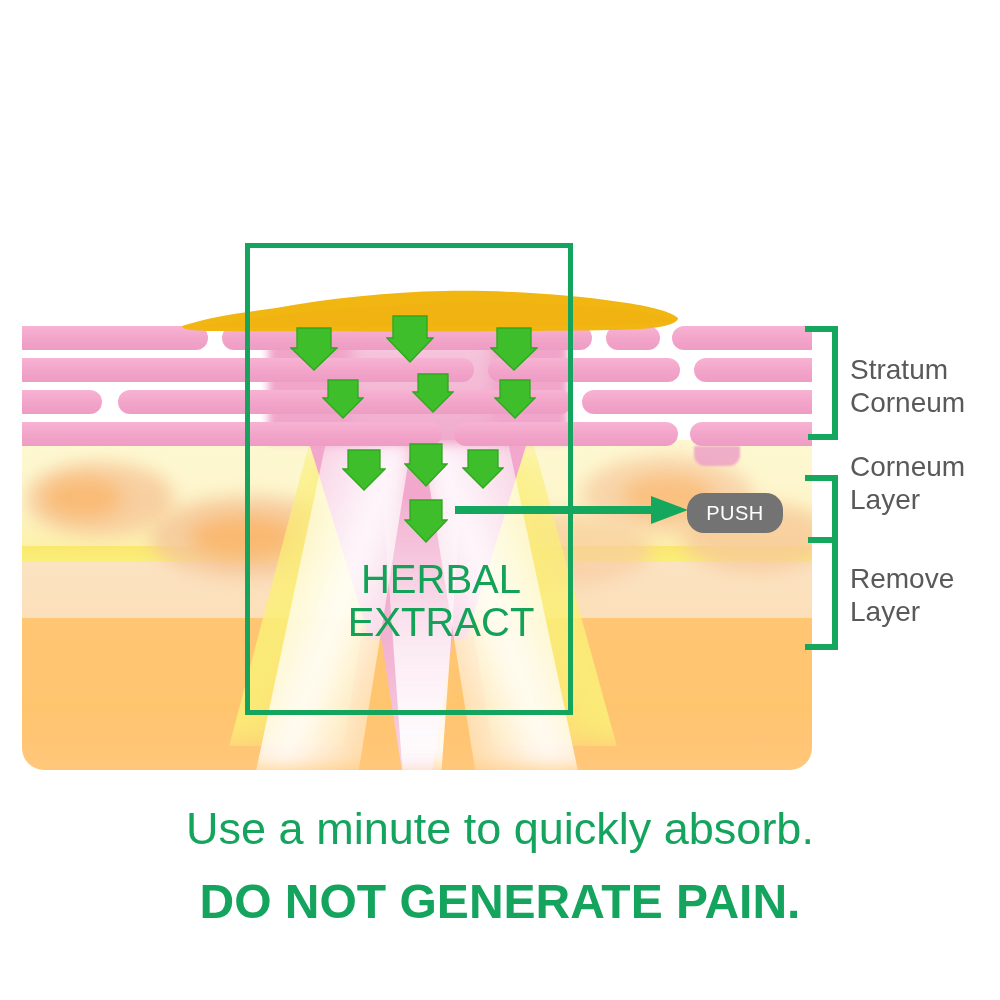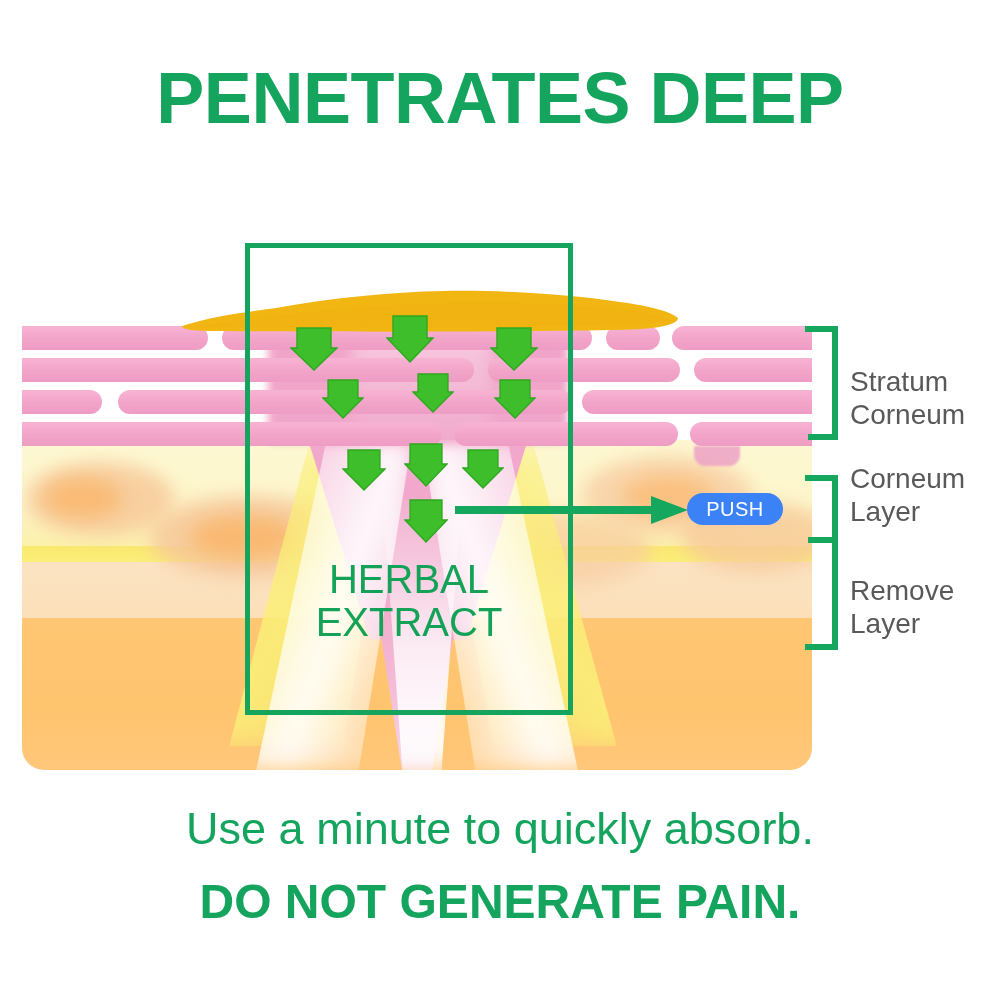--- a/index.html
+++ b/index.html
@@ -236,34 +236,35 @@
   
   #herbal-label {
     position: absolute;
     left: 245px; top: 558px;
     width: 328px;
     text-align: center;
     color: #13A257;
     font-size: 40px;
     line-height: 1.07;
     font-family: "Liberation Sans", sans-serif;
+    padding-left: 32px;
   }
 
   
   #push-arrow {
     position: absolute;
     left: 455px; top: 492px;
     width: 235px; height: 36px;
   }
   #push-arrow svg { display:block; }
   #push-pill {
     position: absolute;
     left: 687px; top: 493px;
-    width: 96px; height: 32px;
-    background: #3b82f6;
+    width: 96px; height: 40px;
+    background: #737373;
     border-radius: 17px;
     color: #ffffff;
     font-size: 20px;
     font-weight: normal;
     display: flex;
     align-items: center;
     justify-content: center;
     letter-spacing: 0.5px;
   }
 
@@ -275,32 +276,30 @@
   }
   #brackets svg { display:block; }
 
   .layer-label {
     position: absolute;
     left: 850px;
     color: #595959;
     font-size: 28px;
     line-height: 1.18;
     font-family: "Liberation Sans", sans-serif;
-    margin-top: 12px;
   }
   #label-stratum { top: 353px; }
   #label-spinous { top: 450px; }
   #label-basal   { top: 562px; }
 </style>
 </head>
 <body>
 
 <div id="stage">
 
-  <div class="headline" id="title-main">PENETRATES DEEP</div>
 
   <div id="skin-wrap">
     <div id="skin-clip">
 
       <div class="field" id="layer-spinous"></div>
       <div class="field" id="layer-midband"></div>
       <div class="field" id="layer-pale"></div>
       <div class="field" id="layer-basal"></div>
 
       <div class="blob" id="blob-a"></div>

